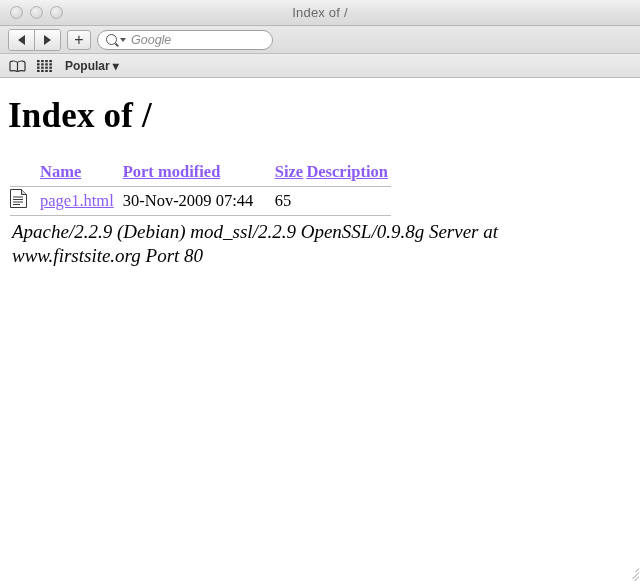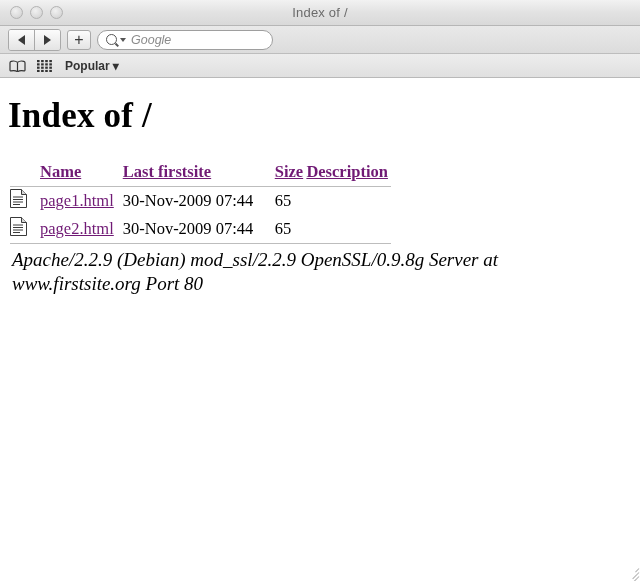--- a/index.html
+++ b/index.html
@@ -251,21 +251,21 @@
     color: #000;
   }
   table.index th {
     font-weight: bold;
     text-align: left;
     padding: 0 0 4px 0;
     white-space: nowrap;
   }
   table.index th a,
   table.index td a {
-    color: #701a75;
+    color: #8b5cf6;
     text-decoration: underline;
   }
   td.icon-cell {
     width: 30px;
     padding: 2px 0 2px 2px;
     vertical-align: middle;
   }
   td.name-cell {
     padding: 2px 6px 2px 0;
     white-space: nowrap;
@@ -403,21 +403,21 @@
     <h1 class="page-title">Index of /</h1>
 
     <table class="index">
       <thead>
         <tr>
           <th class="h-icon"></th>
           <th class="h-name">
             <a href="#">Name</a>
           </th>
           <th class="h-date">
-            <a href="#">Last firstsite</a>
+            <a href="#">Port modified</a>
           </th>
           <th class="h-size">
             <a href="#">Size</a>
           </th>
           <th>
             <a href="#">Description</a>
           </th>
         </tr>
       </thead>
       <tbody>
@@ -441,40 +441,20 @@
             </svg>
           </td>
           <td class="name-cell">
             <a href="#">page1.html</a>
           </td>
           <td class="date-cell">30-Nov-2009 07:44</td>
           <td class="size-cell">65</td>
           <td class="desc-cell"></td>
         </tr>
 
-        <tr>
-          <td class="icon-cell">
-            <svg width="17" height="19" viewBox="0 0 17 19" aria-hidden="true">
-              <path d="M0.5 0.5h11l5 5v13h-16z" fill="#ffffff" stroke="#3a3a3a" stroke-width="1"></path>
-              <path d="M11.5 0.5v5h5" fill="#d5d5d5" stroke="#3a3a3a" stroke-width="1"></path>
-              <g stroke="#3a3a3a" stroke-width="1">
-                <line x1="3" y1="8" x2="13" y2="8"></line>
-                <line x1="3" y1="10.5" x2="13" y2="10.5"></line>
-                <line x1="3" y1="13" x2="13" y2="13"></line>
-                <line x1="3" y1="15.5" x2="10" y2="15.5"></line>
-              </g>
-            </svg>
-          </td>
-          <td class="name-cell">
-            <a href="#">page2.html</a>
-          </td>
-          <td class="date-cell">30-Nov-2009 07:44</td>
-          <td class="size-cell">65</td>
-          <td class="desc-cell"></td>
-        </tr>
 
         <tr>
           <td colspan="5" style="padding:0">
             <hr class="rule rule-bottom">
           </td>
         </tr>
       </tbody>
     </table>
 
     <address class="signature">Apache/2.2.9 (Debian) mod_ssl/2.2.9 OpenSSL/0.9.8g Server at www.firstsite.org Port 80</address>

